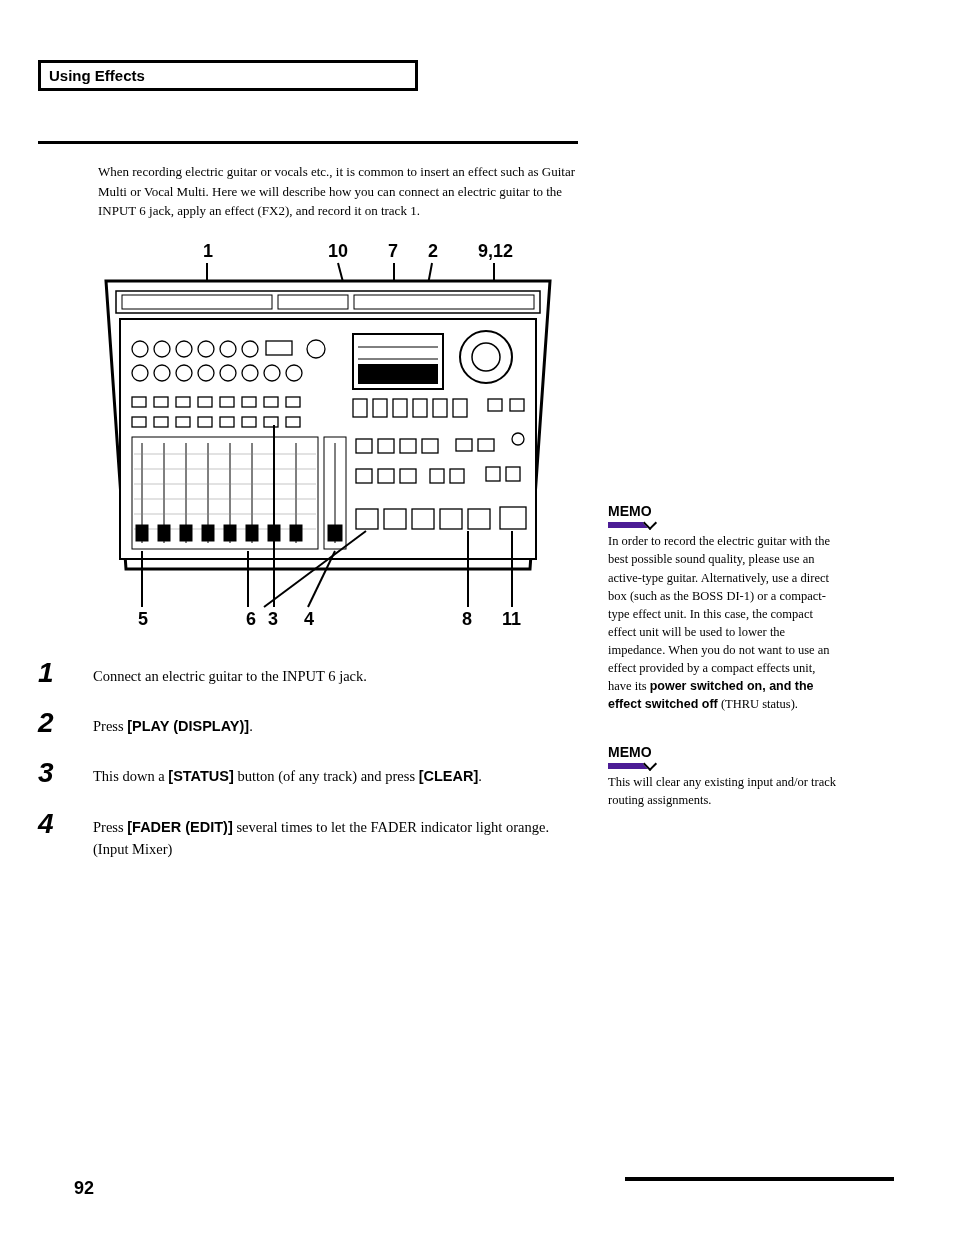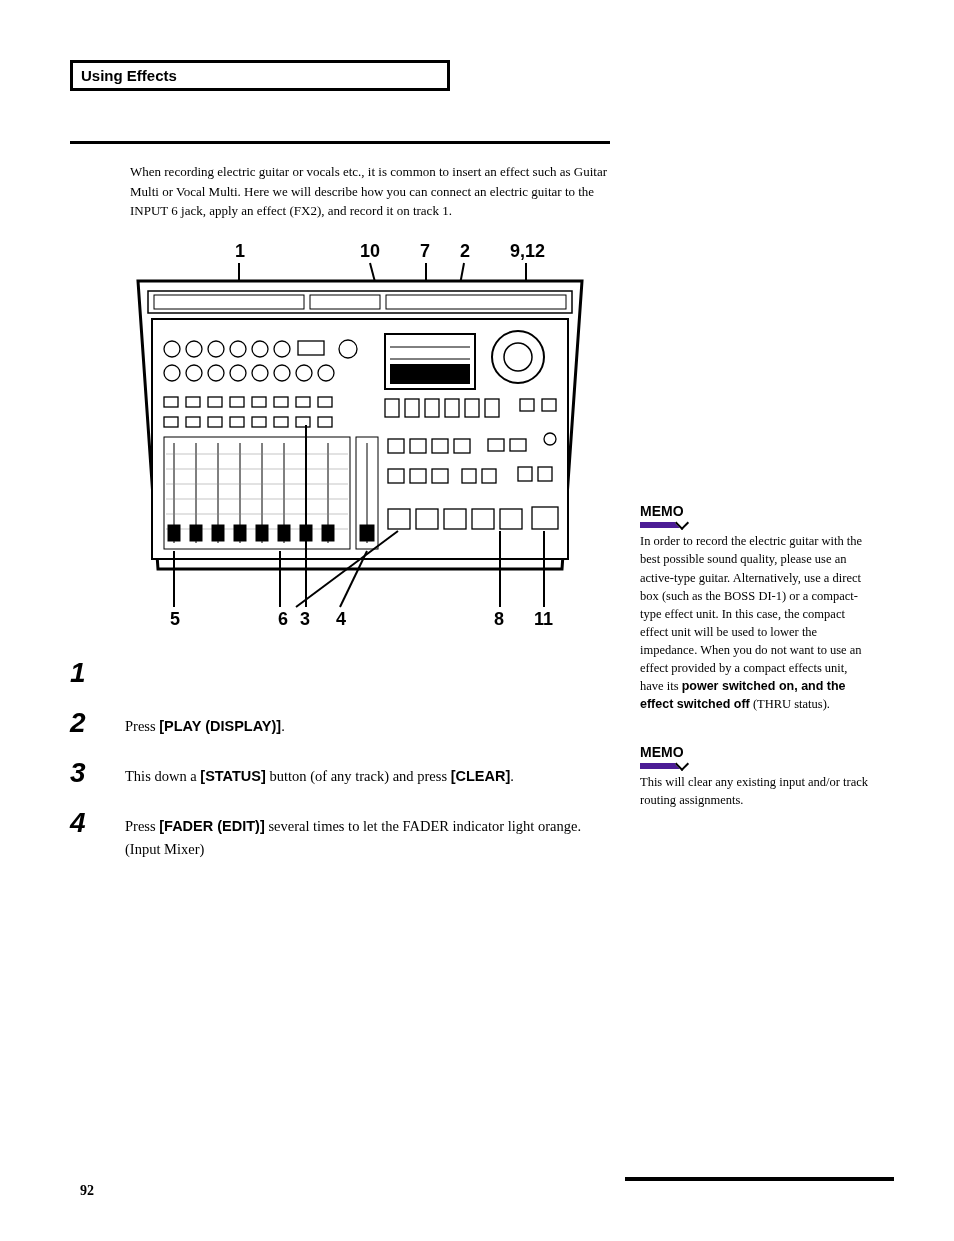--- a/index.html
+++ b/index.html
@@ -10,21 +10,21 @@
     width: 954px;
     height: 1241px;
     position: relative;
     color: #000;
   }
   .page {
     position: relative;
     width: 954px;
     height: 1241px;
     box-sizing: border-box;
-    padding: 60px 60px 40px 70px;
+    padding: 60px 60px 40px 38px;
   }
   .section-tab {
     border: 3px solid #000;
     border-right: none;
     display: inline-block;
     padding: 4px 14px 4px 8px;
     font-family: Arial, Helvetica, sans-serif;
     font-weight: bold;
     font-size: 15px;
     margin-bottom: 50px;
@@ -126,25 +126,25 @@
     border-left: none;
     transform: rotate(45deg);
     background: #fff;
   }
   .memo-body b {
     font-family: Arial, Helvetica, sans-serif;
     font-weight: 900;
   }
   .page-num {
     position: absolute;
-    left: 80px;
+    left: 74px;
     bottom: 42px;
-    font-family: Liberation Serif, serif;
-    font-weight: 900;
-    font-size: 14px;
+    font-family: Liberation Sans, sans-serif;
+    font-weight: 900;
+    font-size: 18px;
   }
   .bottom-rule {
     position: absolute;
     left: 625px;
     right: 60px;
     bottom: 60px;
     border-top: 4px solid #000;
   }
   svg { display:block; }
 </style>
@@ -324,20 +324,23 @@
           <text x="170" y="386" font-family="Arial" font-weight="900" font-size="18">3</text>
           <text x="206" y="386" font-family="Arial" font-weight="900" font-size="18">4</text>
           <text x="364" y="386" font-family="Arial" font-weight="900" font-size="18">8</text>
           <text x="404" y="386" font-family="Arial" font-weight="900" font-size="18">11</text>
         </svg>
       </div>
 
       <div class="steps">
         <div class="step">
           <div class="step-num">1</div>
+          <div class="step-body">
+            <span>Connect an electric guitar to the INPUT 6 jack.</span>
+          </div>
         </div>
         <div class="step">
           <div class="step-num">2</div>
           <div class="step-body">
             <span>Press </span><b>[PLAY (DISPLAY)]</b><span>.</span>
           </div>
         </div>
         <div class="step">
           <div class="step-num">3</div>
           <div class="step-body">

